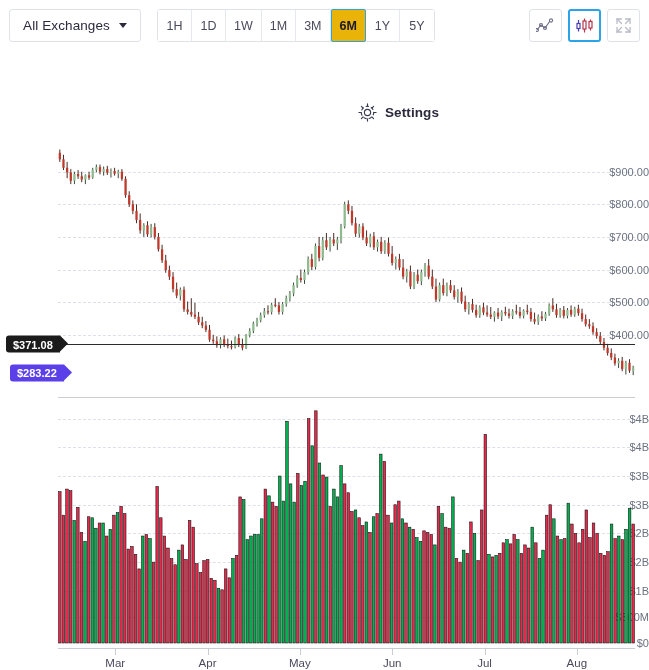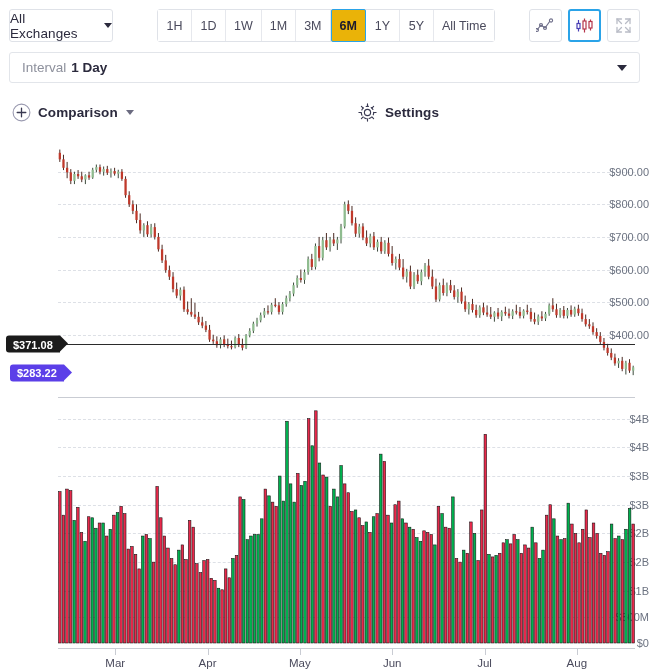--- a/index.html
+++ b/index.html
@@ -11,21 +11,21 @@
     font-family: "Liberation Sans", sans-serif;
     overflow: hidden;
   }
   #app { position: relative; width: 649px; height: 670px; background: #fff; }
 
   
   .toolbar-row1 {
     position: absolute; left: 0; top: 0; width: 649px; height: 52px;
   }
   .exchange-select {
-    position: absolute; left: 9px; top: 9px; width: 104px; height: 33px;
+    position: absolute; left: 9px; top: 9px; width: 132px; height: 33px;
     border: 1px solid #dfe2e8; border-radius: 3px; background: #fff;
     display: flex; align-items: center; justify-content: center; gap: 9px;
     cursor: pointer;
   }
   .exchange-select .lbl { font-size: 13.5px; color: #2b2a3d; letter-spacing: .1px; }
   .caret-down {
     width: 0; height: 0; border-left: 4.5px solid transparent;
     border-right: 4.5px solid transparent; border-top: 5.5px solid #2b2a3d;
   }
 
@@ -159,21 +159,20 @@
 
     <div class="tf-group" id="tf-group">
         <div class="tf-btn">1H</div>
         <div class="tf-btn">1D</div>
         <div class="tf-btn">1W</div>
         <div class="tf-btn">1M</div>
         <div class="tf-btn">3M</div>
         <div class="tf-btn active">6M</div>
         <div class="tf-btn">1Y</div>
         <div class="tf-btn">5Y</div>
-        <div class="tf-btn wide">All Time</div>
       </div>
 
     <div class="view-group">
       <div class="view-btn">
         <svg width="19" height="15" viewBox="0 0 19 15">
           <polyline points="1,12 5,7 9,10 14,3" fill="none" stroke="#6f6f8a" stroke-width="1.2"></polyline>
           <circle cx="1" cy="12" r="1.5" fill="none" stroke="#6f6f8a" stroke-width="1.1"></circle>
           <circle cx="5" cy="7" r="1.5" fill="none" stroke="#6f6f8a" stroke-width="1.1"></circle>
           <circle cx="9" cy="10" r="1.5" fill="none" stroke="#6f6f8a" stroke-width="1.1"></circle>
           <circle cx="15" cy="2.5" r="1.6" fill="none" stroke="#6f6f8a" stroke-width="1.1"></circle>
@@ -199,38 +198,23 @@
             <path d="M2 10.5 L2 15 L6.5 15"></path>
               <path d="M2 15 L6.5 10.5"></path>
             <path d="M15 10.5 L15 15 L10.5 15"></path>
               <path d="M15 15 L10.5 10.5"></path>
           </g>
         </svg>
       </div>
     </div>
   </div>
 
-  <div class="interval-select">
-    <span class="iv-label">Interval</span>
-    <span class="iv-value">1 Day</span>
-    <span class="iv-caret"></span>
-  </div>
 
   <div class="action-row">
 
-    <div class="act" id="act-comparison">
-      <span class="ic">
-        <svg width="19" height="19" viewBox="0 0 19 19">
-          <circle cx="9.5" cy="9.5" r="8.4" fill="none" stroke="#9a9ab0" stroke-width="1.1"></circle>
-          <path d="M9.5 5.2 V13.8 M5.2 9.5 H13.8" stroke="#3a3a52" stroke-width="1.3" stroke-linecap="round"></path>
-        </svg>
-      </span>
-      <span>Comparison</span>
-      <span class="mini-caret"></span>
-    </div>
 
 
     <div class="act" id="act-settings">
       <span class="ic">
         <svg width="21" height="21" viewBox="0 0 21 21">
           <g fill="none" stroke="#3a3a52" stroke-width="1.15" stroke-linecap="round">
             <circle cx="10.5" cy="10.5" r="3.1"></circle>
             <path d="M10.5 1.9 L10.5 4.2 M10.5 16.8 L10.5 19.1"></path>
             <path d="M1.9 10.5 L4.2 10.5 M16.8 10.5 L19.1 10.5"></path>
             <path d="M4.4 4.4 L6.1 6.1 M14.9 14.9 L16.6 16.6"></path>

